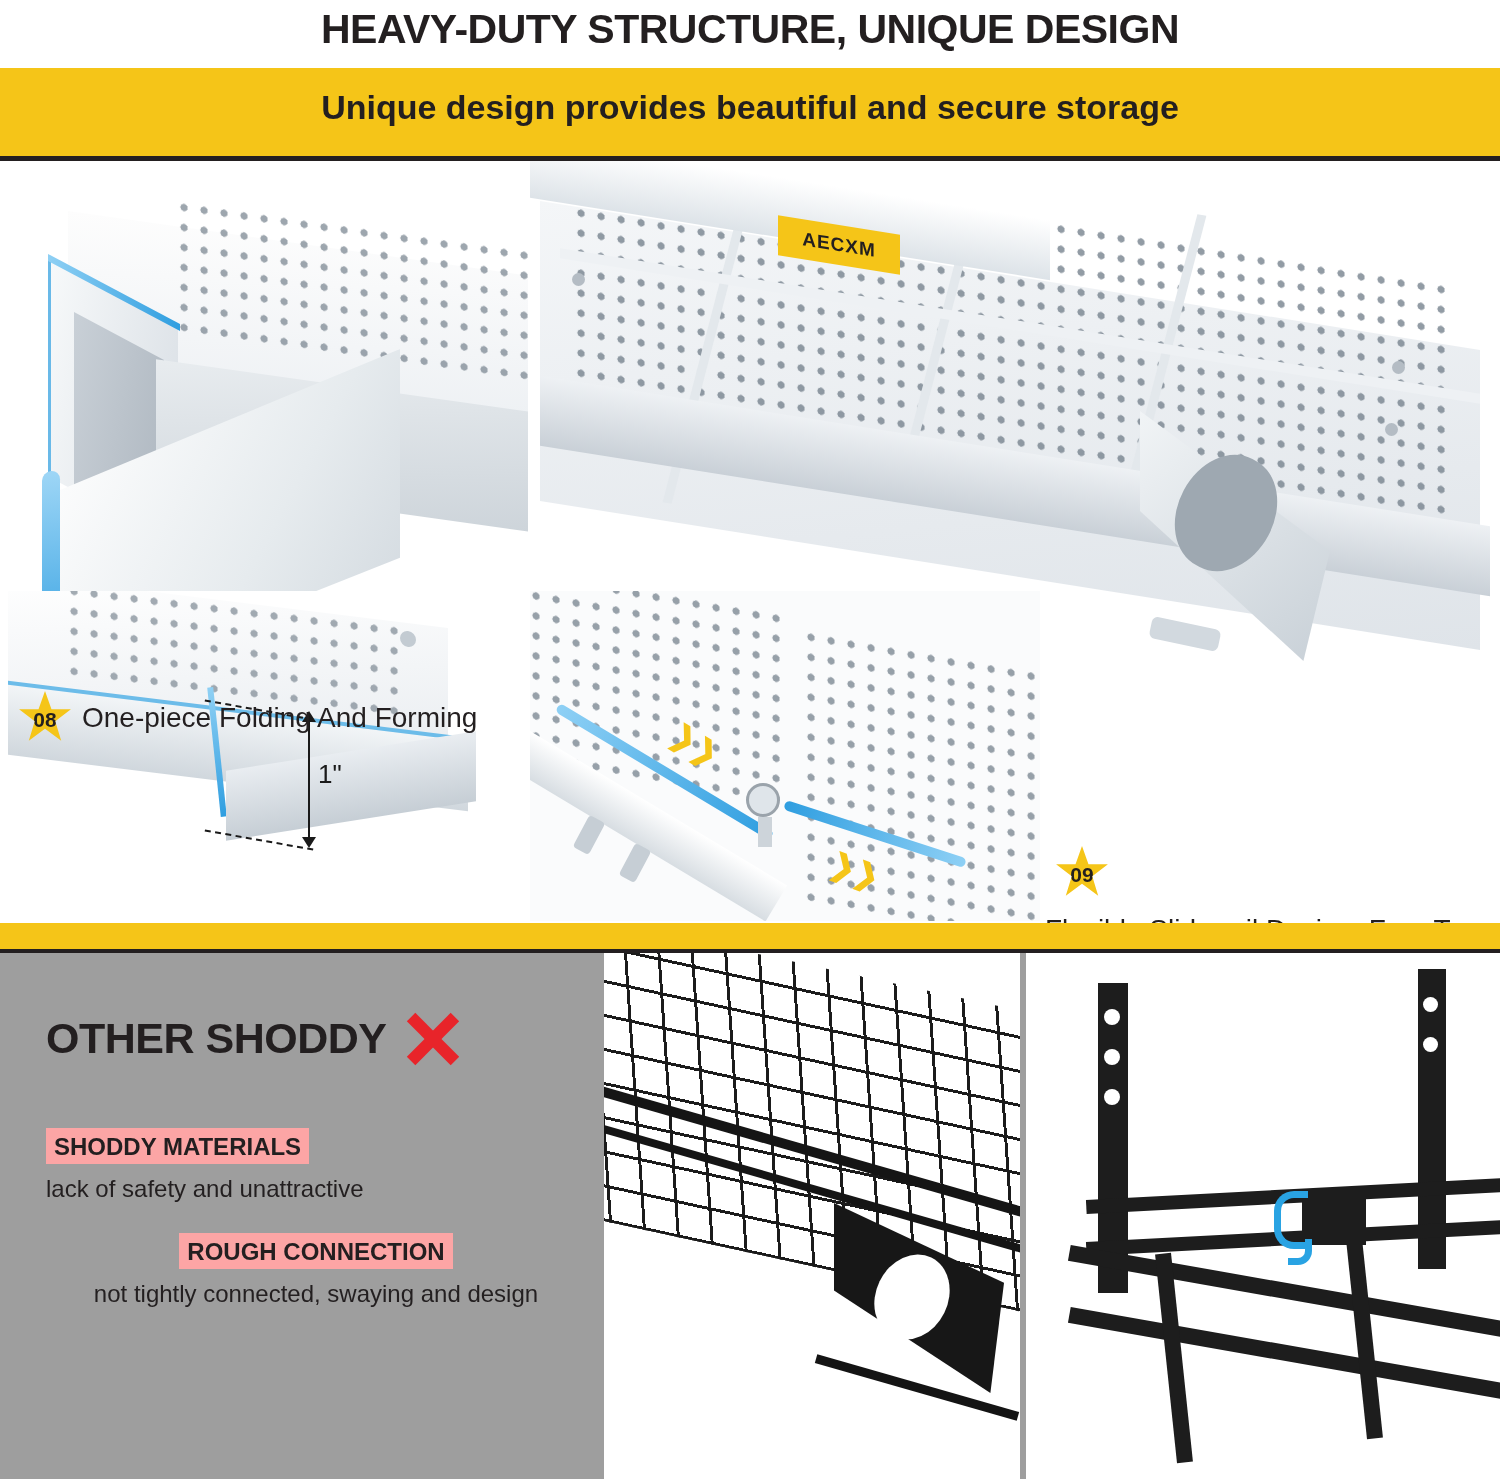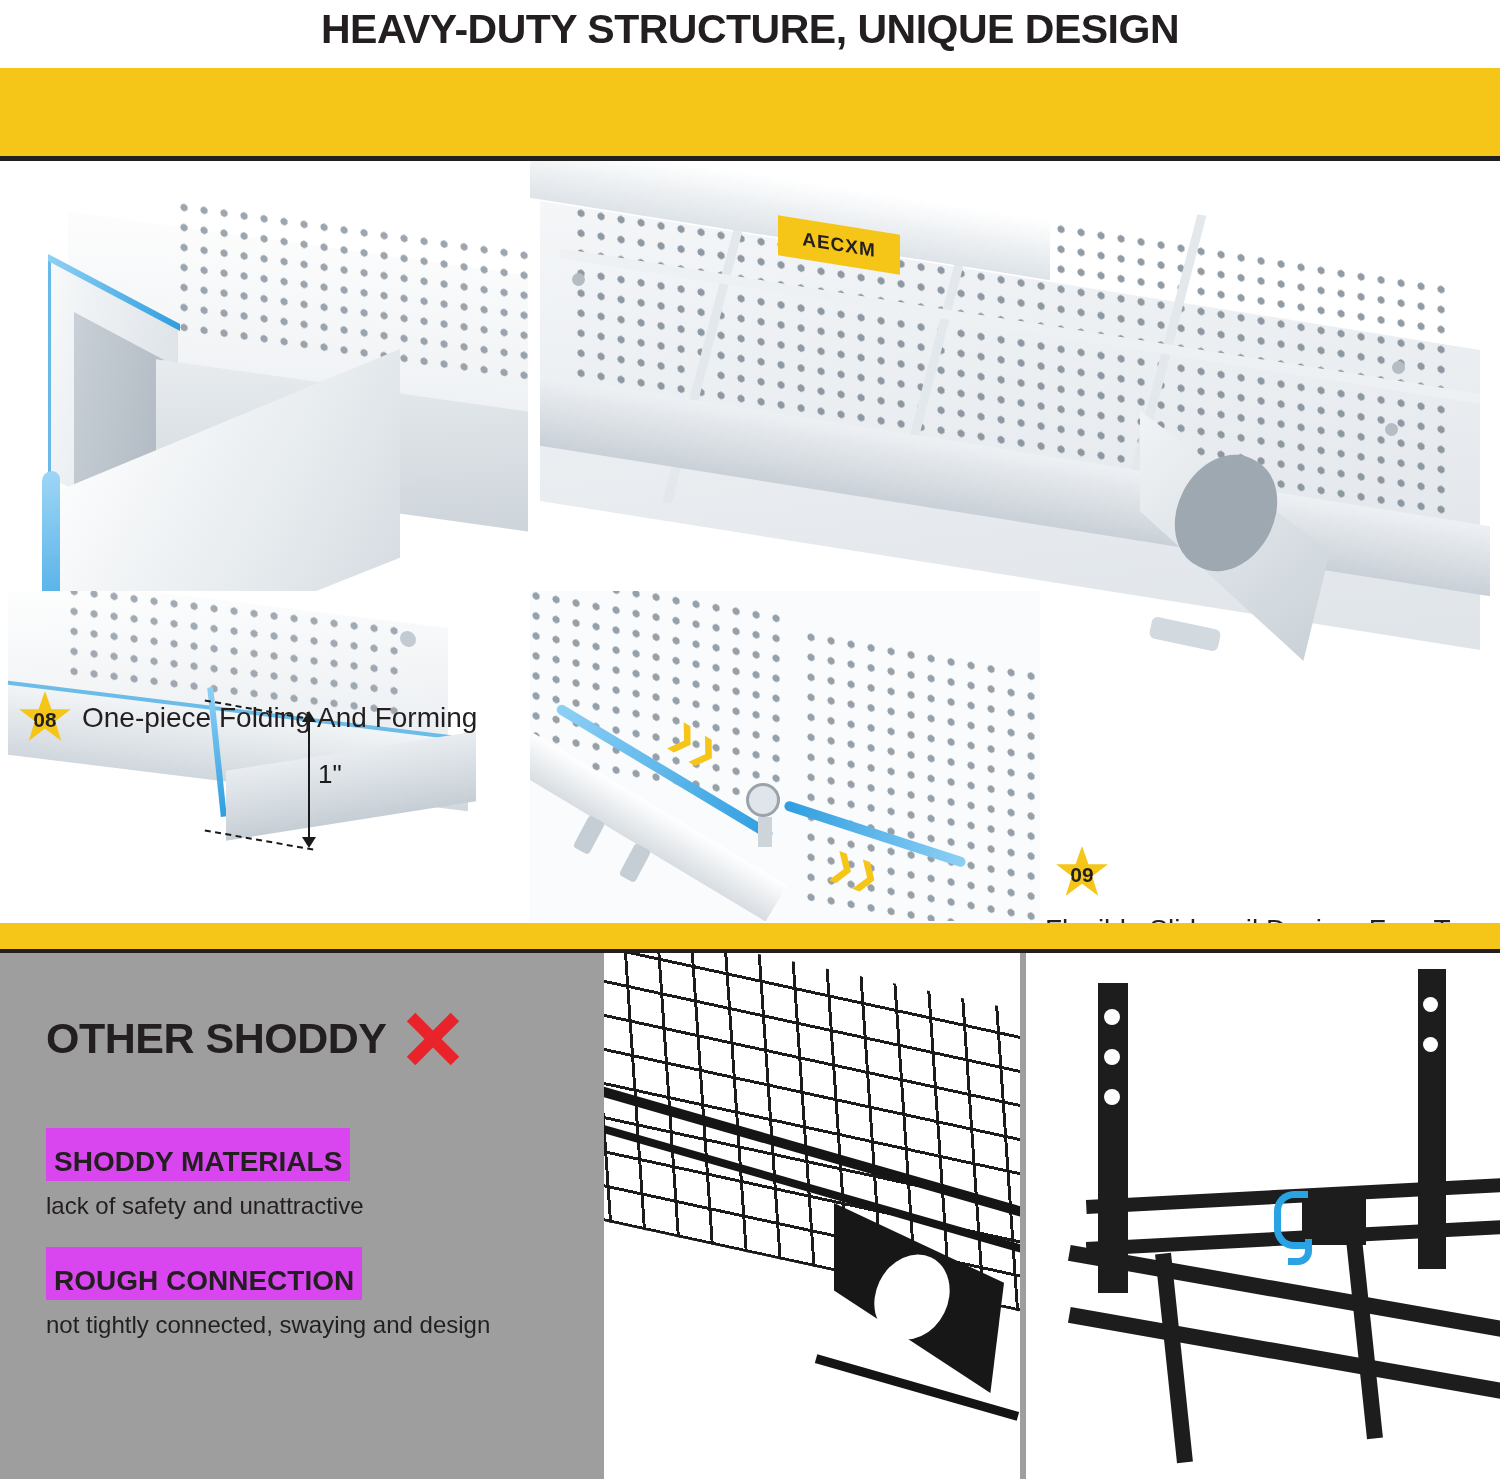--- a/index.html
+++ b/index.html
@@ -83,26 +83,26 @@
   .bottom-photo-1 { position:absolute; left:604px; top:0px; width:416px; height:526px; background:#fff; overflow:hidden; }
   .bottom-photo-2 { position:absolute; left:1026px; top:0px; width:474px; height:526px; background:#fff; overflow:hidden; }
 
   .other-brands-row { position:absolute; left:46px; top:57px; display:flex; align-items:center; gap:18px; }
   .other-brands-title { font-size:43px; font-weight:bold; color:#231f20; letter-spacing:-0.5px; }
   .x-mark { position:relative; width:56px; height:56px; }
   .x-mark i { position:absolute; left:-2px; top:23px; width:62px; height:12px; background:#e8242a; display:block; }
   .x-mark i:first-child { transform: rotate(45deg); }
   .x-mark i:last-child { transform: rotate(-45deg); }
 
-  .hl { display:inline-block; background:#d946ef; padding:18px 8px 3px 8px; font-size:28px; font-weight:bold; color:#231f20; }
+  .hl { display:inline-block; background:#fca5a5; padding:5px 8px 3px 8px; font-size:24px; font-weight:bold; color:#231f20; }
   .sub-txt { font-size:24px; color:#231f20; line-height:1.25; }
 
   #bad-1 { position:absolute; left:46px; top:175px; width:530px; }
   #bad-1 .sub-txt { margin-top:10px; }
-  #bad-2 { position:absolute; left:46px; top:294px; width:540px; }
+  #bad-2 { position:absolute; left:46px; top:280px; width:540px;text-align:center; }
   #bad-2 .sub-txt { margin-top:10px; }
 
   
   .wire-wrap { position:absolute; left:0; top:0; width:100%; height:100%;
     background:#ffffff; }
   .mesh {
     position:absolute;
     background-image:
       repeating-linear-gradient(0deg, #1b1b1b 0 3px, rgba(0,0,0,0) 3px 34px),
       repeating-linear-gradient(90deg, #1b1b1b 0 3px, rgba(0,0,0,0) 3px 34px);
@@ -112,20 +112,21 @@
   .bar { position:absolute; background:#1d1d1d; }
 </style>
 </head>
 <body>
 
 <div class="page">
 
   <div class="header">
     <div class="header-title">HEAVY-DUTY STRUCTURE, UNIQUE DESIGN</div>
     <div class="header-band"></div>
+    <div class="header-sub">Unique design provides beautiful and secure storage</div>
     <div class="header-rule"></div>
   </div>
 
   <div class="collage">
 
     <div class="panel p1">
 
       <div style="position:absolute;left:60px;top:40px;width:470px;height:200px;
                   background:linear-gradient(175deg,#fdfdfd,#e9edf1);
                   transform:skewY(8deg); transform-origin:left top;"></div>

